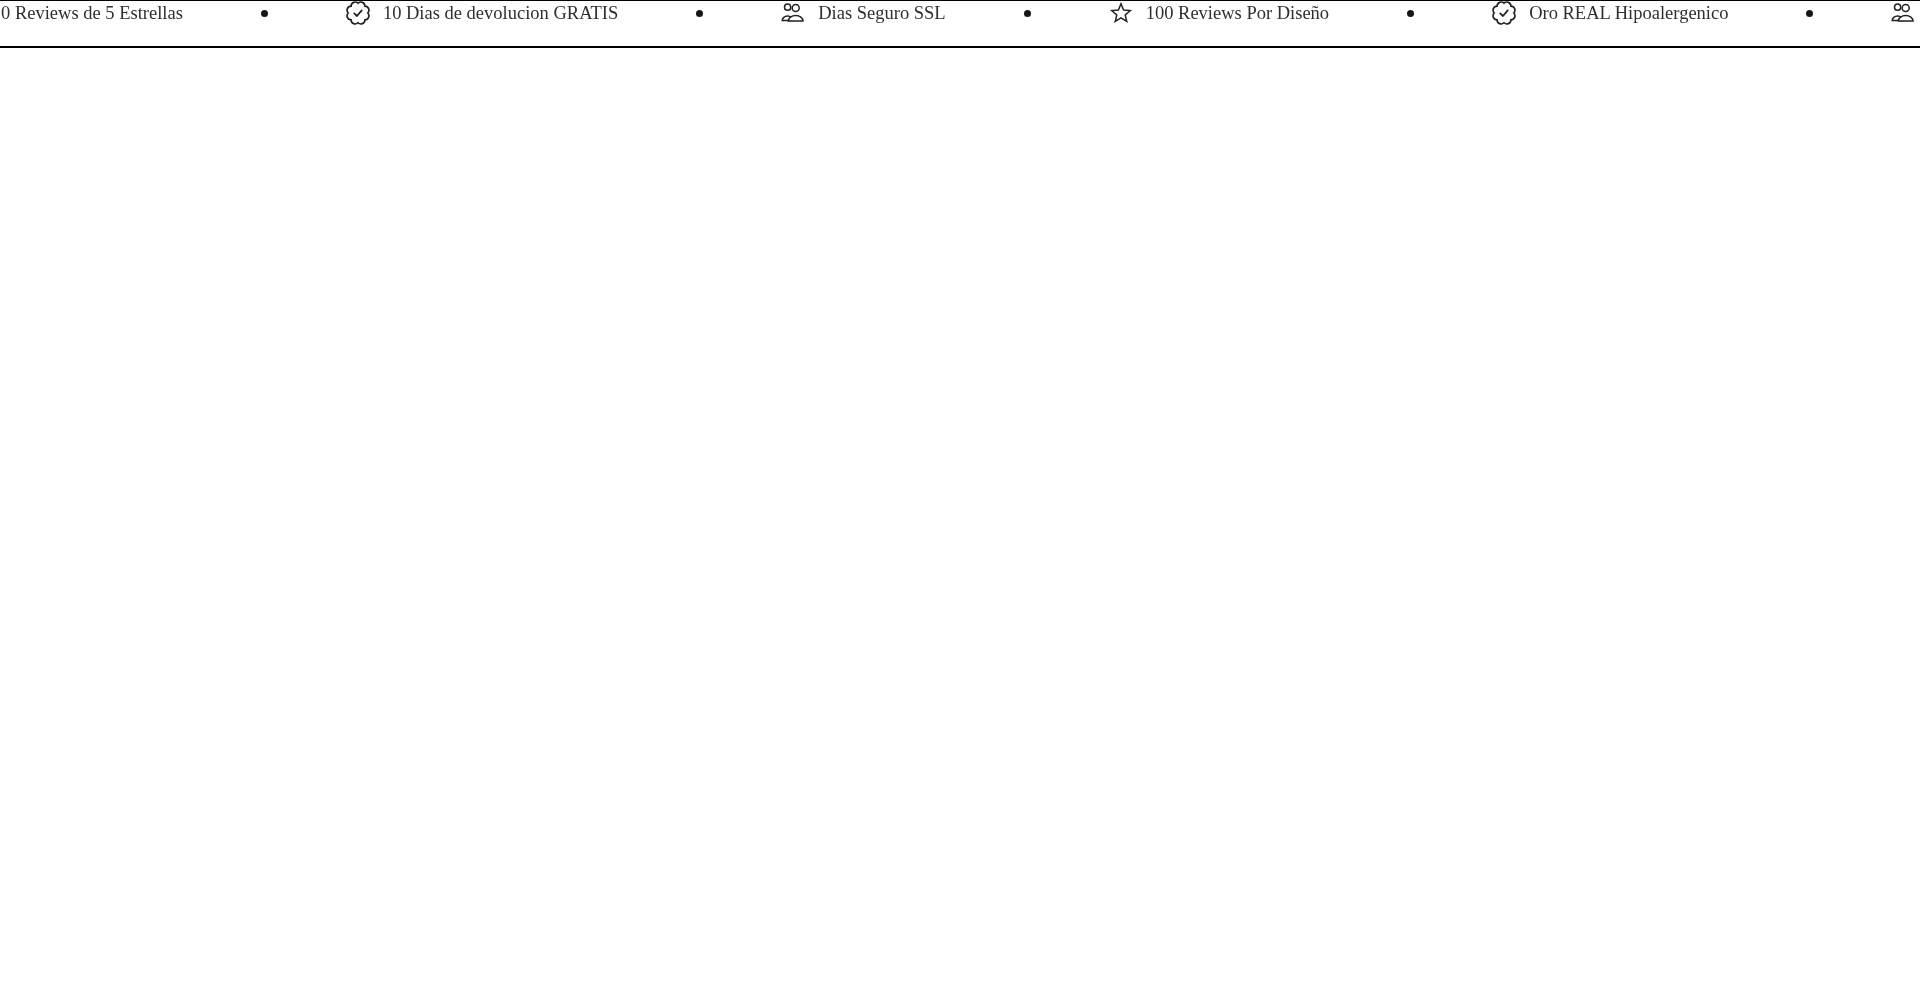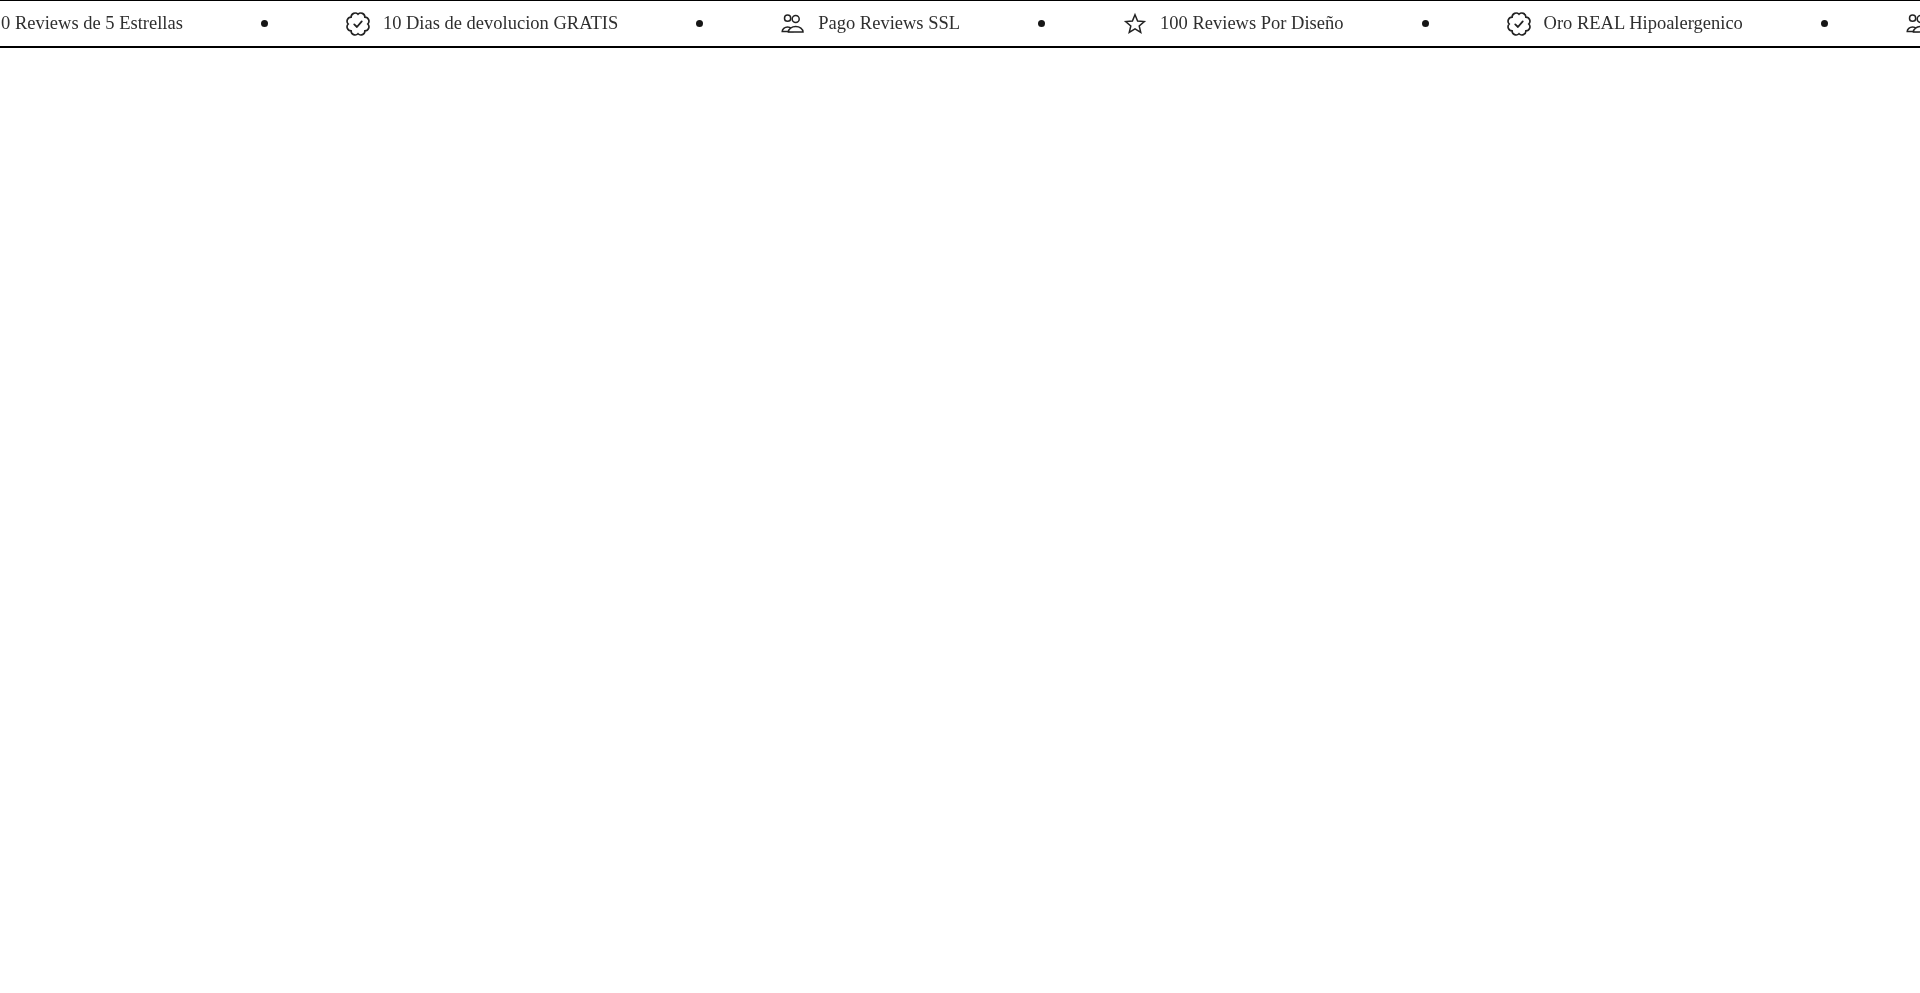--- a/index.html
+++ b/index.html
@@ -15,21 +15,21 @@
   }
   .ticker-bar {
     box-sizing: border-box;
     width: 1920px;
     height: 48px;
     background: #ffffff;
     border-top: 1px solid #000000;
     border-bottom: 2px solid #000000;
     overflow: hidden;
     display: flex;
-    align-items: center;
+    align-items: flex-start;
   }
   .ticker-track {
     display: flex;
     align-items: center;
     column-gap: 78px;
     white-space: nowrap;
     flex: 0 0 auto;
     padding-left: 1px;
   }
   .tk-item {
@@ -83,21 +83,21 @@
 
   <span class="tk-item">
     <span class="tk-icon">
           <svg viewBox="0 0 24 24" fill="none" stroke="#222" stroke-width="1.5">
             <circle cx="6.6" cy="6.2" r="3.1"></circle>
             <path d="M1.2 19.6 a5.4 4.6 0 0 1 10.8 0 z"></path>
             <path d="M7.4 20 a7.3 5.6 0 0 1 14.6 0 z" fill="#ffffff"></path>
             <circle cx="14.7" cy="7" r="3.5" fill="#ffffff"></circle>
           </svg>
         </span>
-    <span class="tk-label">Pago Reviews SSL</span>
+    <span class="tk-label">Dias Seguro SSL</span>
   </span>
 
   <span class="tk-sep"></span>
 
   <span class="tk-item">
     <span class="tk-icon">
           <svg viewBox="0 0 24 24" fill="none" stroke="#222" stroke-width="1.5" stroke-linejoin="miter">
             <path d="M12 2.8 l2.6 6.2 6.7 0.5 -5.1 4.4 1.55 6.55 L12 16.9 l-5.75 3.55 L7.8 13.9 2.7 9.5 l6.7 -0.5 z"></path>
           </svg>
         </span>

